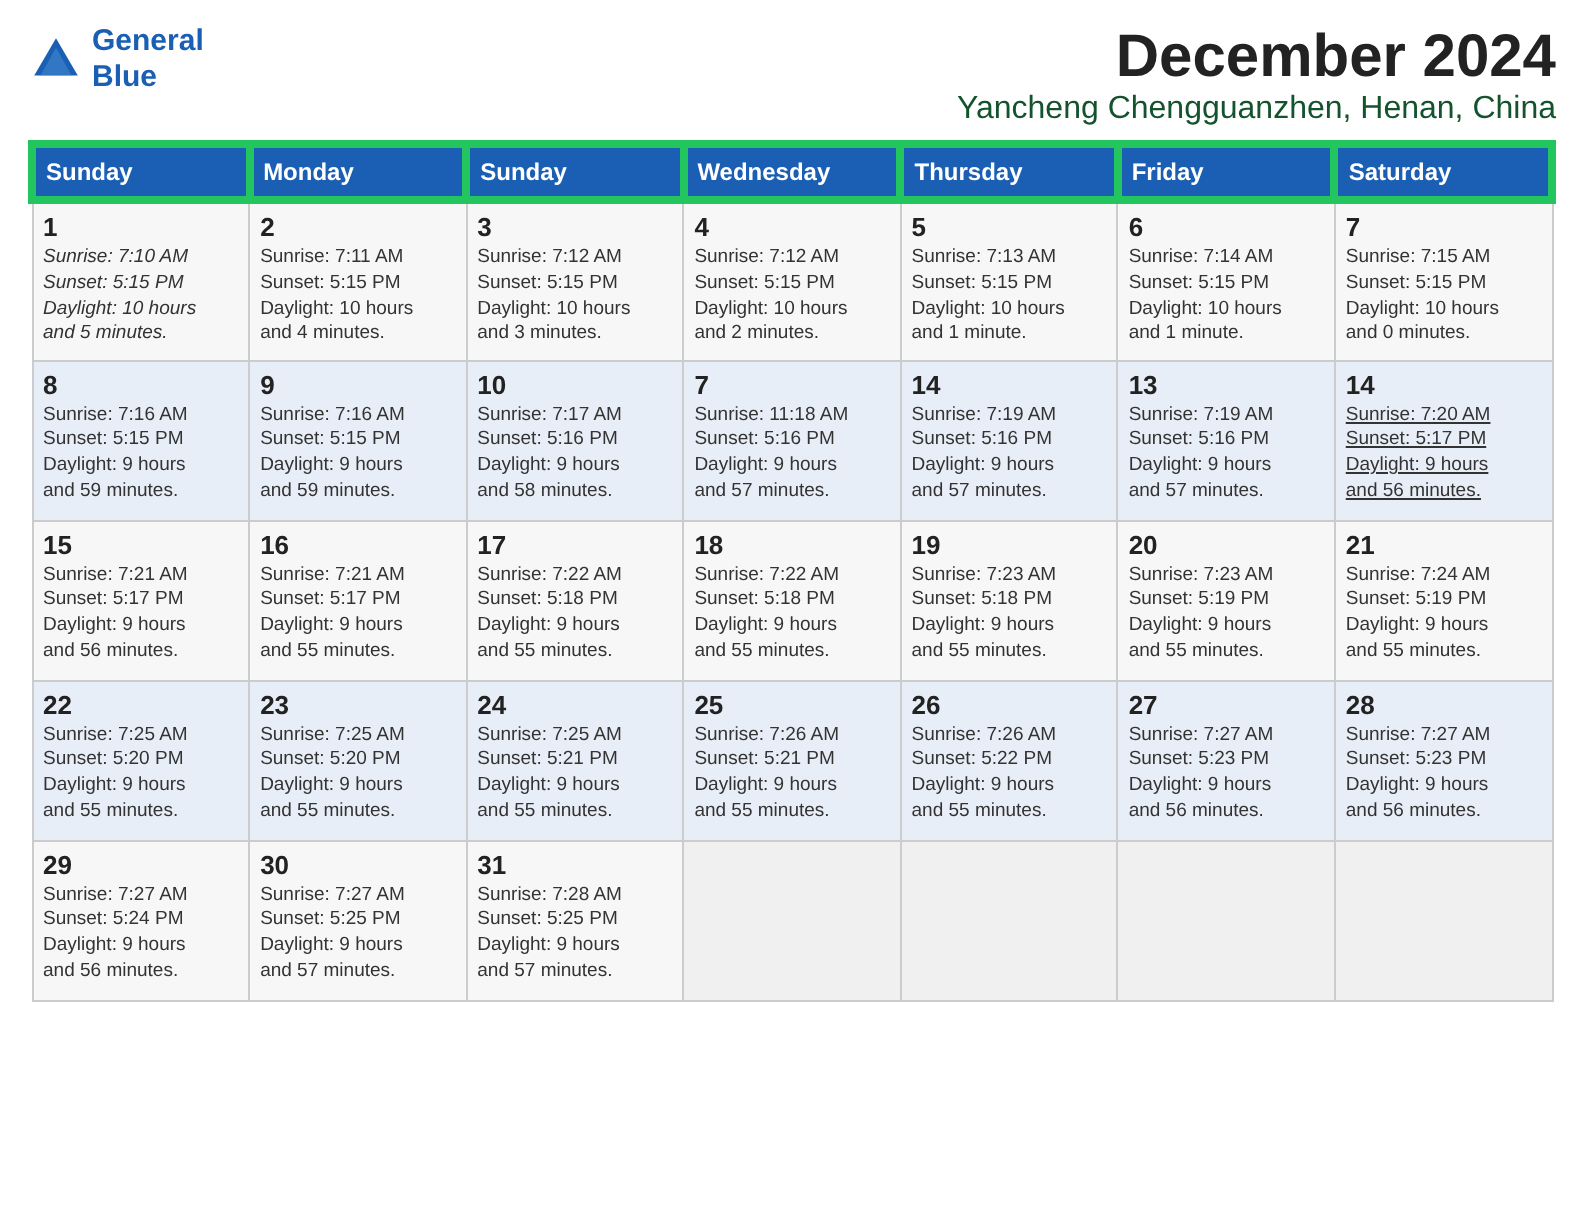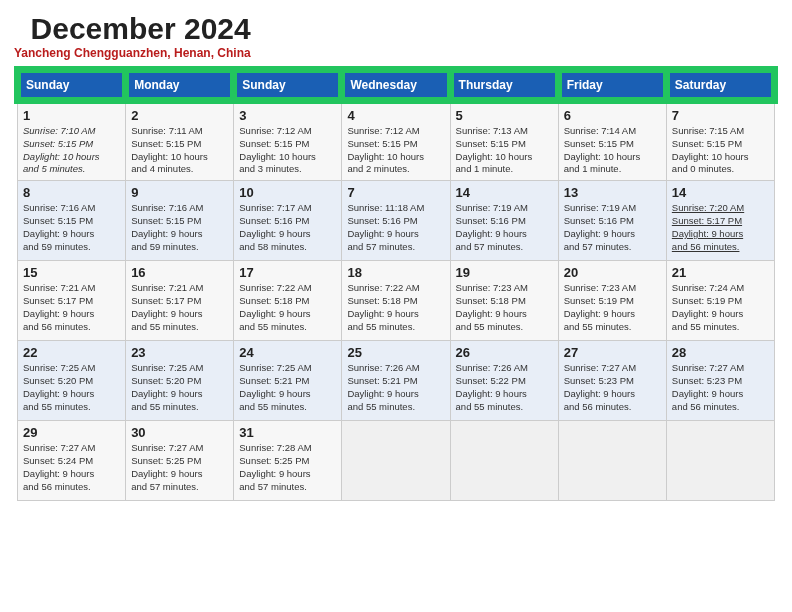--- a/index.html
+++ b/index.html
@@ -35,37 +35,37 @@
     }
     .title-block {
       text-align: right;
     }
     .month-title {
       font-size: 30px;
       font-weight: bold;
       color: #222;
     }
     .subtitle {
-      font-size: 12px;
-      color: #b91c1c;
-      font-weight: bold;
+      font-size: 16px;
+      color: #14532d;
+      font-weight: normal;
     }
     table {
       width: 100%;
       border-collapse: collapse;
       font-size: 10.5px;
     }
     thead tr th {
       background: #1a5fb4;
       color: #fff;
       text-align: left;
       padding: 5px 5px;
       font-size: 12px;
       font-weight: bold;
-      border: 7px solid #22c55e;
+      border: 4px solid #22c55e;
     }
     tbody tr td {
       vertical-align: top;
       padding: 4px 5px;
       border: 1px solid #ccc;
       width: 14.28%;
       min-height: 70px;
       height: 80px;
     }
     tbody tr:nth-child(odd) {
@@ -85,20 +85,30 @@
       color: #333;
       font-size: 9.5px;
       line-height: 1.35;
     }
     .empty { background: #f0f0f0 !important; }
   </style>
 </head>
 <body>
 
 <div class="header">
+  <div class="logo">
+    <svg class="logo-icon" viewBox="0 0 36 36">
+      <polygon points="18,4 32,28 4,28" fill="#1a5fb4"></polygon>
+      <polygon points="18,10 28,28 8,28" fill="#4a8fd4" opacity="0.5"></polygon>
+    </svg>
+    <div class="logo-text">
+      <div><span class="logo-blue">General</span></div>
+      <div><span class="logo-blue">Blue</span></div>
+    </div>
+  </div>
   <div class="title-block">
     <div class="month-title">December 2024</div>
     <div class="subtitle">Yancheng Chengguanzhen, Henan, China</div>
   </div>
 </div>
 
 <table>
   <thead>
     <tr>
     <th>Sunday</th>

